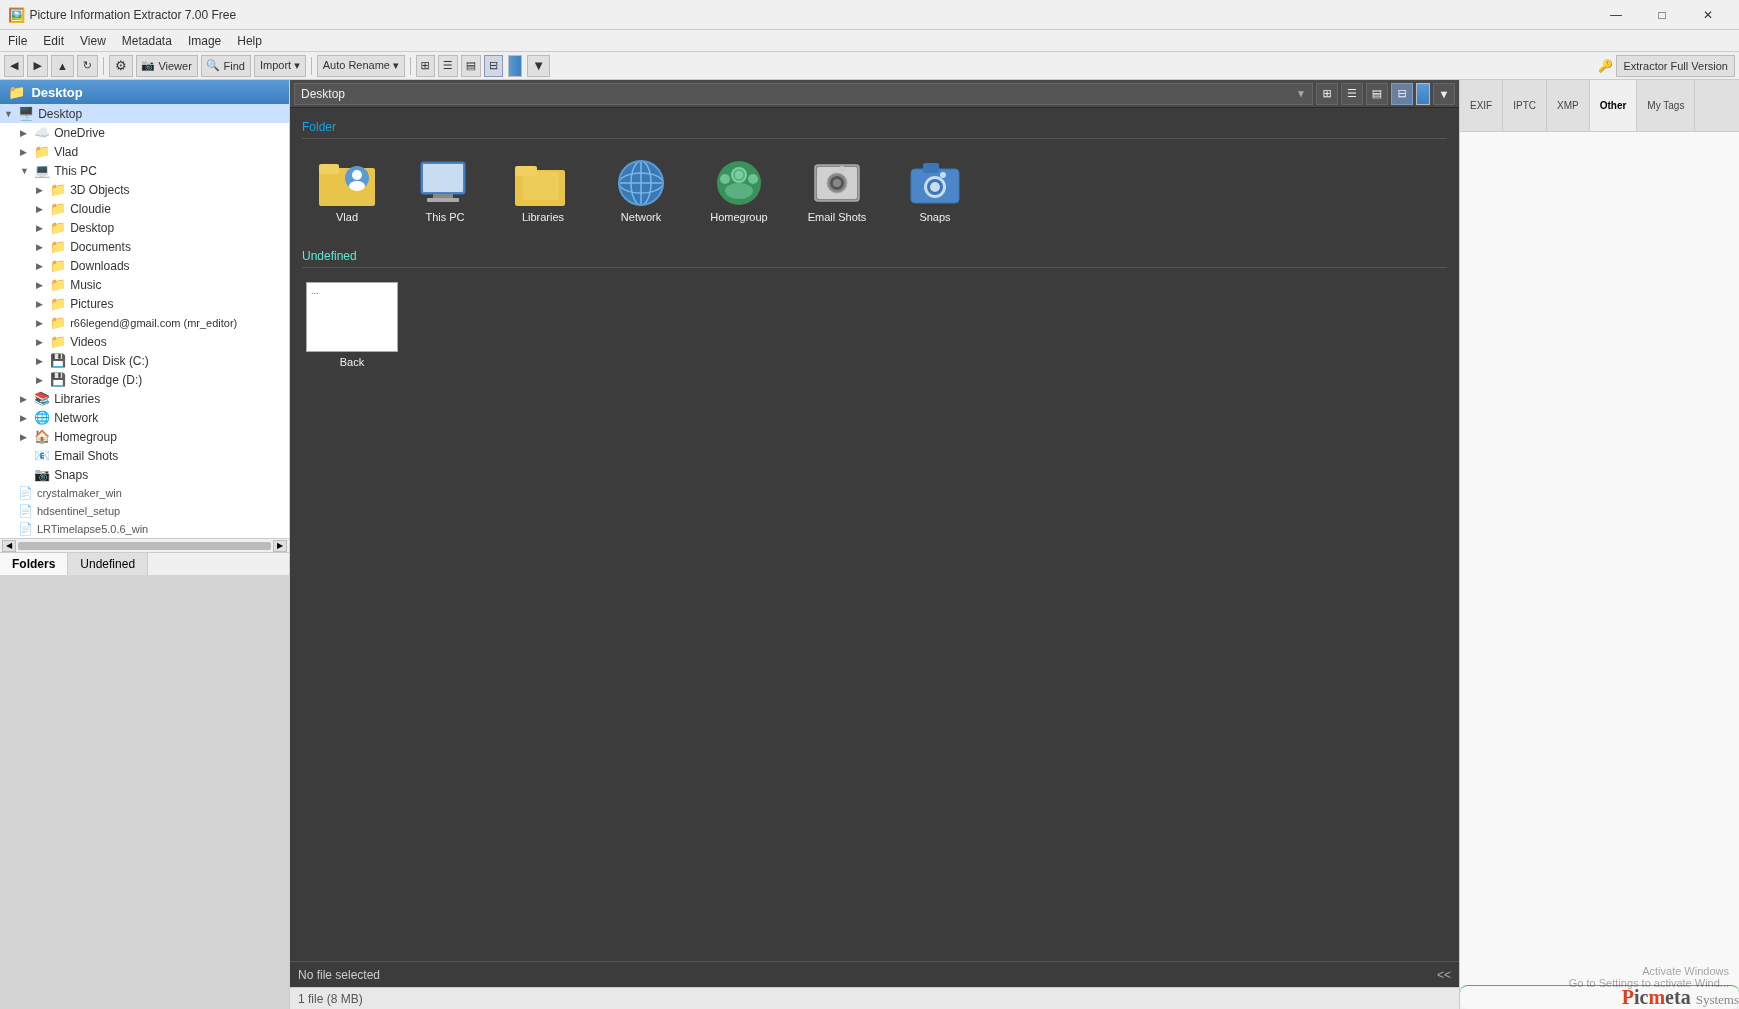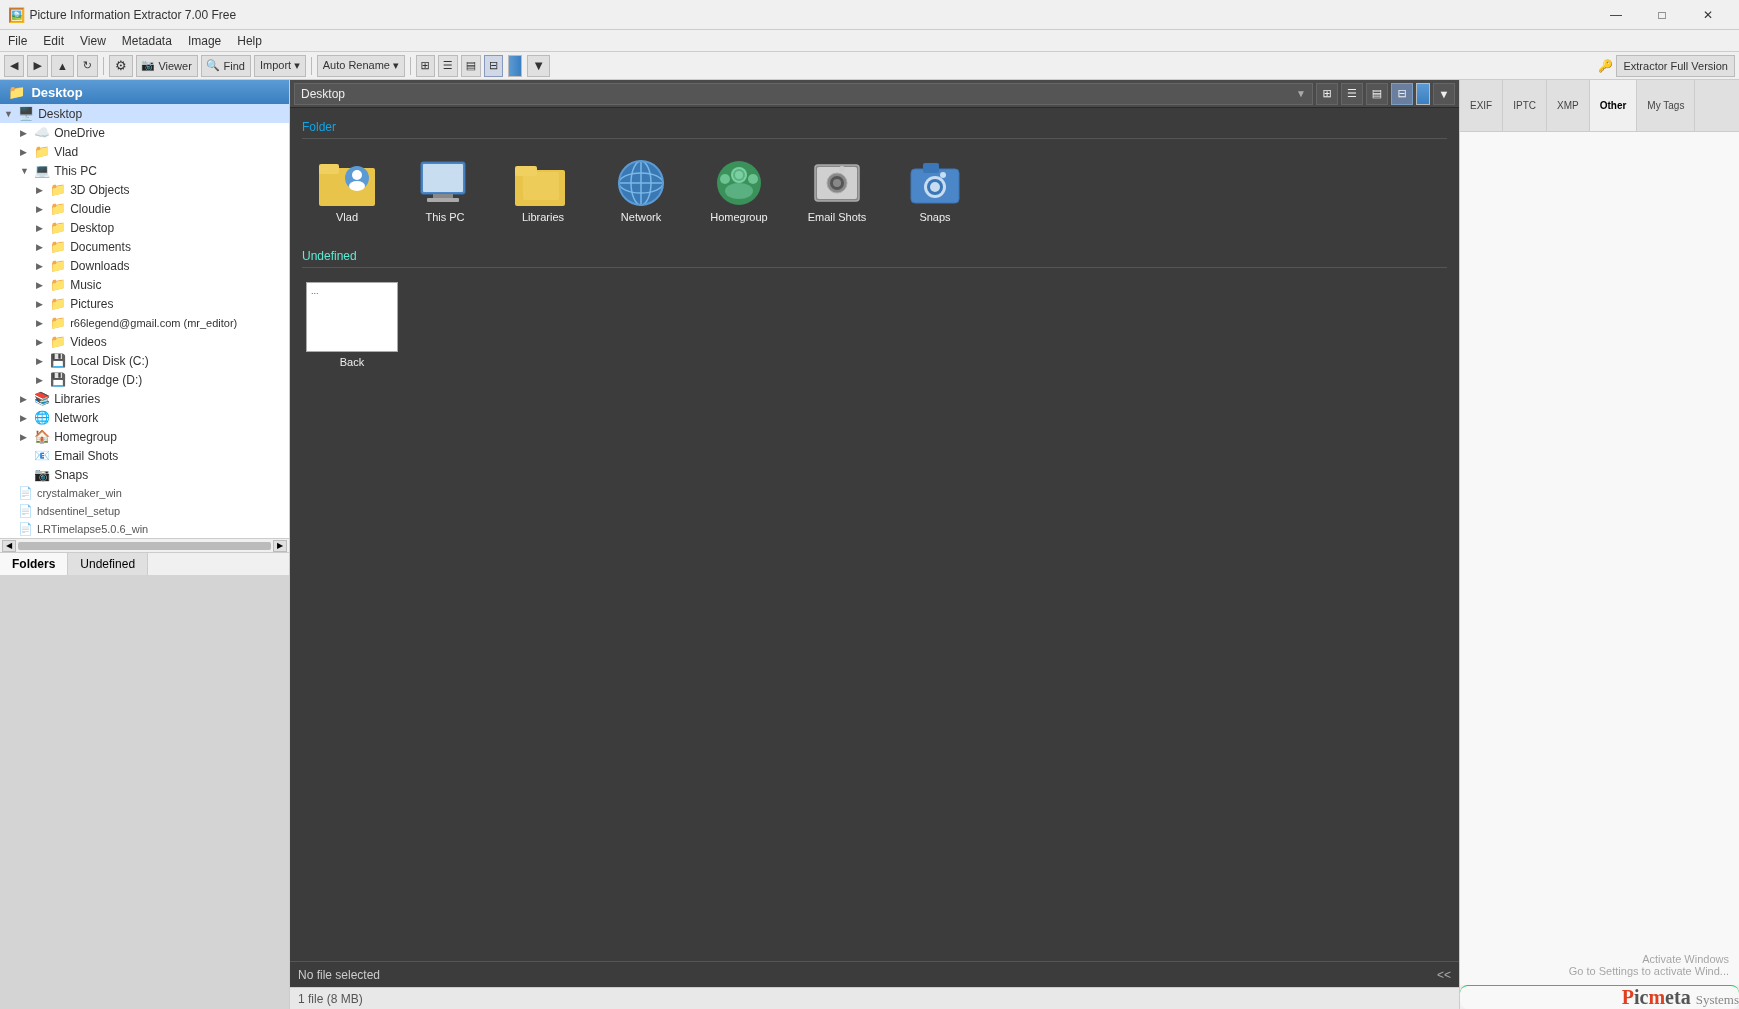--- a/index.html
+++ b/index.html
@@ -529,16 +529,16 @@
       <div style="text-align:right; font-size:20px; font-weight:bold; font-family: Georgia, serif;">
         <span style="color:#e04020;">P</span><span style="color:#555;">ic</span><span style="color:#e04020;">m</span><span style="color:#555;">eta</span>
         <span style="font-size:13px; color:#888; font-weight:normal;"> Systems</span>
       </div>
     </div>
 
   </div>
 
 </div>
 
-<div id="activate-watermark" style="position:fixed; bottom:32px; right:10px; color:rgba(0,0,0,0.35); font-size:11px; text-align:right; pointer-events:none; z-index:9999;margin-left:14px;">
+<div id="activate-watermark" style="position:fixed; bottom:20px; right:10px; color:rgba(0,0,0,0.35); font-size:11px; text-align:right; pointer-events:none; z-index:9999;margin-left:14px;">
   <div>Activate Windows</div>
   <div>Go to Settings to activate Wind...</div>
 </div>
 
 </body></html>

